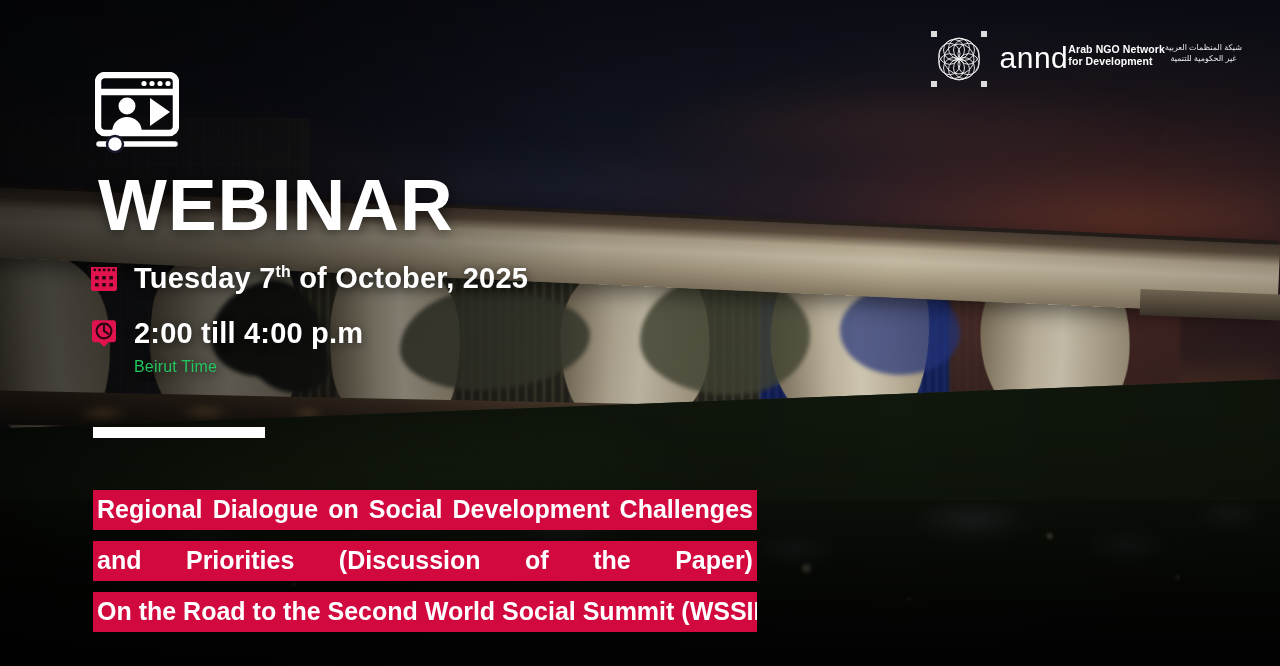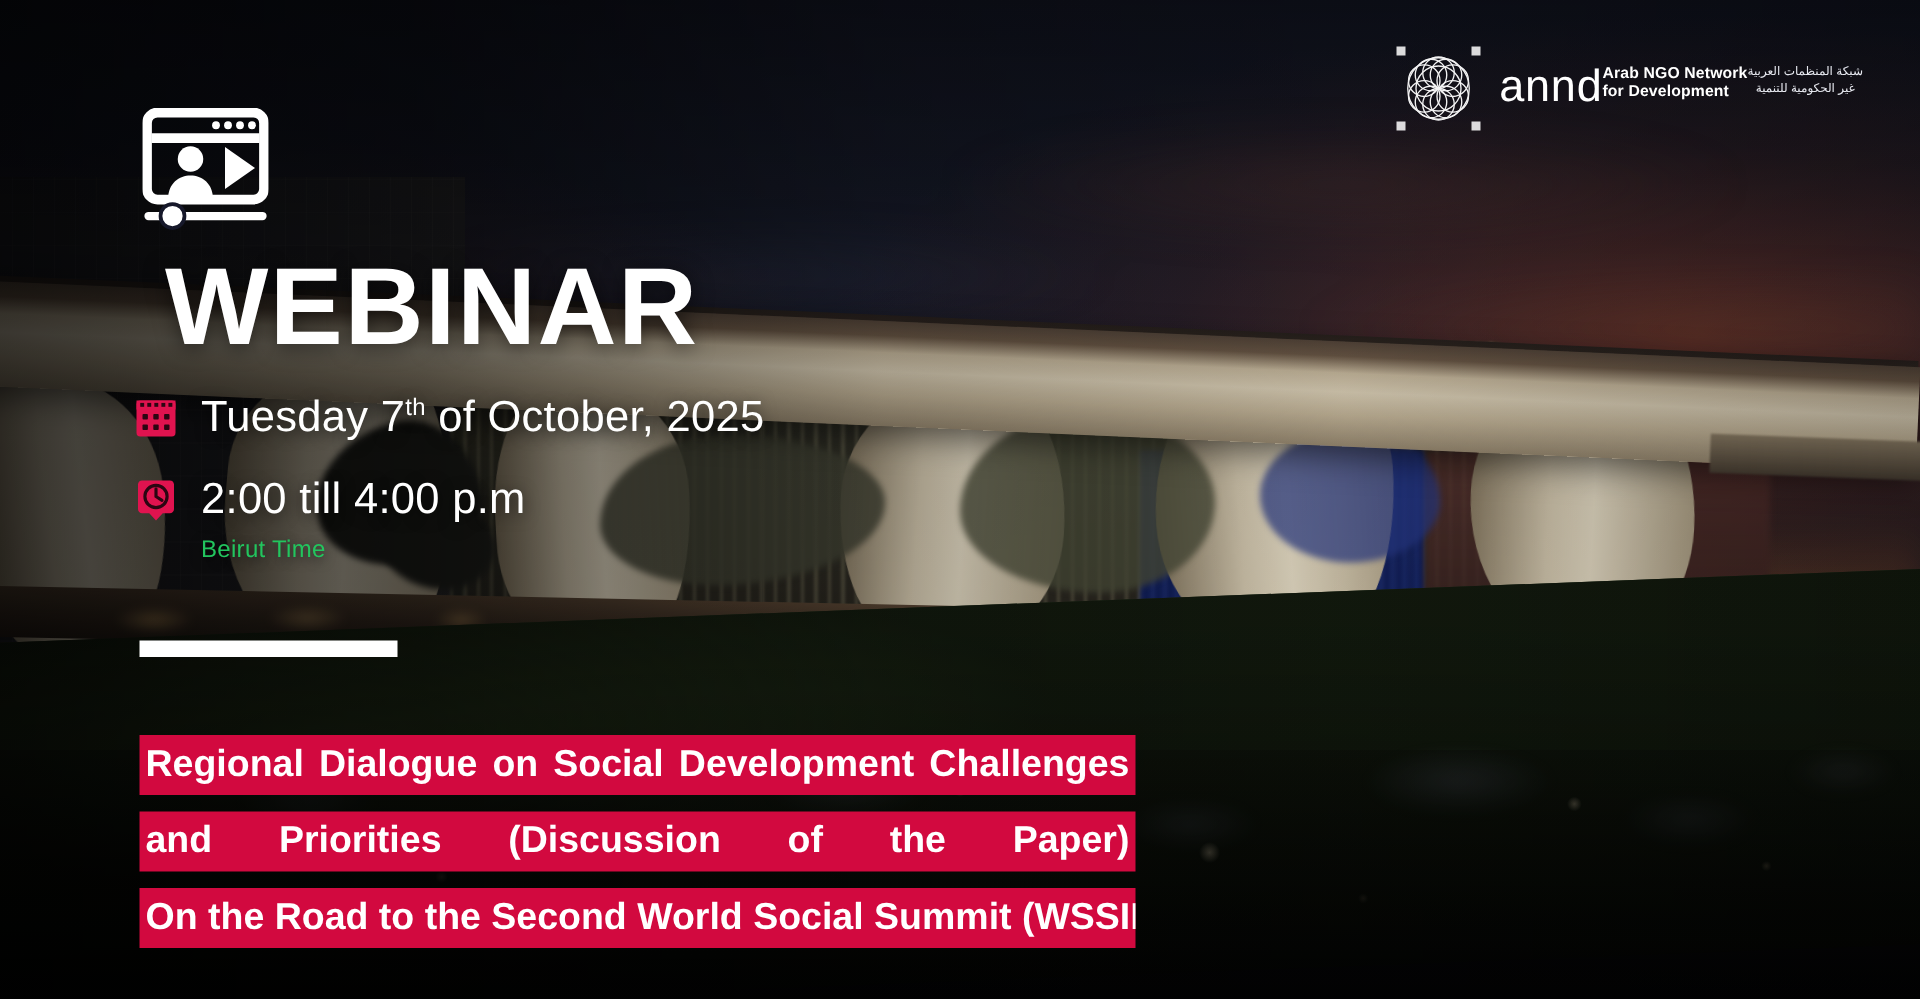--- a/index.html
+++ b/index.html
@@ -233,30 +233,29 @@
 
   
   .webinar-icon { position: absolute; left: 95px; top: 72px; width: 84px; height: 84px; }
 
   
   .headline {
     position: absolute; left: 98px; top: 168px;
     font-size: 73px; font-weight: 700; color: #ffffff;
     letter-spacing: 1px; line-height: 1;
     text-shadow: 0 2px 14px rgba(0,0,0,0.55);
-    margin-left: 12px;
   }
 
   
   .meta { position: absolute; left: 90px; top: 262px; }
   .meta-row { display: flex; align-items: center; gap: 16px; }
   .meta-row + .meta-row { margin-top: 22px; }
   .meta-icon { width: 28px; height: 30px; flex: none; }
   .meta-text {
-    font-size: 29px; font-weight: 400; color: #ffffff;
+    font-size: 29px; font-weight: 700; color: #ffffff;
     letter-spacing: 0.2px; text-shadow: 0 2px 10px rgba(0,0,0,0.6);
   }
   .meta-text sup { font-size: 0.55em; vertical-align: super; }
   .meta-sub {
     margin-top: 8px; margin-left: 44px;
     font-size: 16px; font-weight: 400; color: #22c55e;
     letter-spacing: 0.2px; text-shadow: 0 2px 8px rgba(0,0,0,0.6);
   }
 
   

